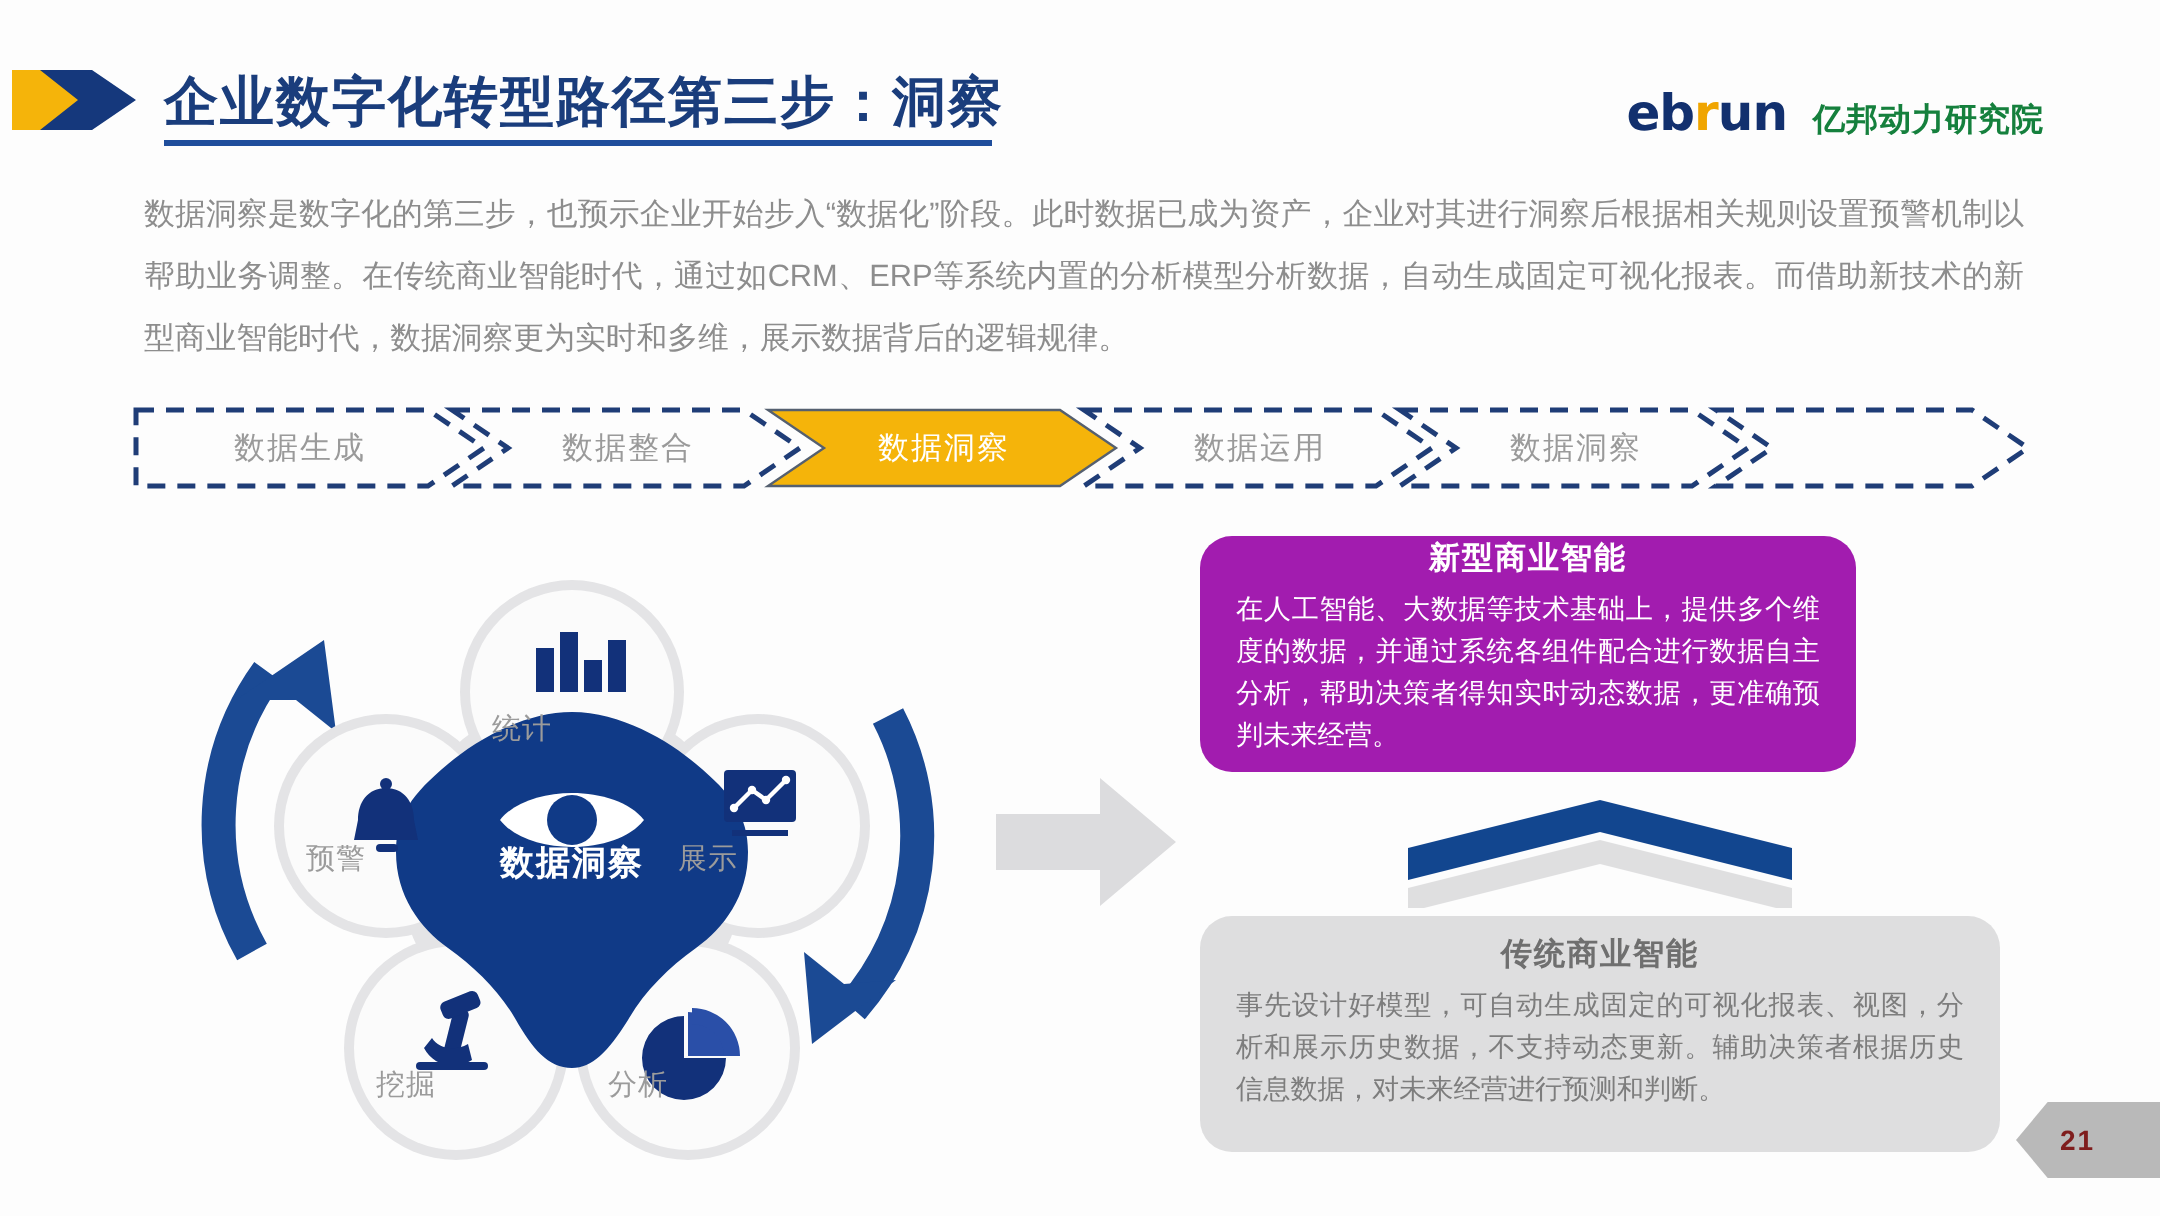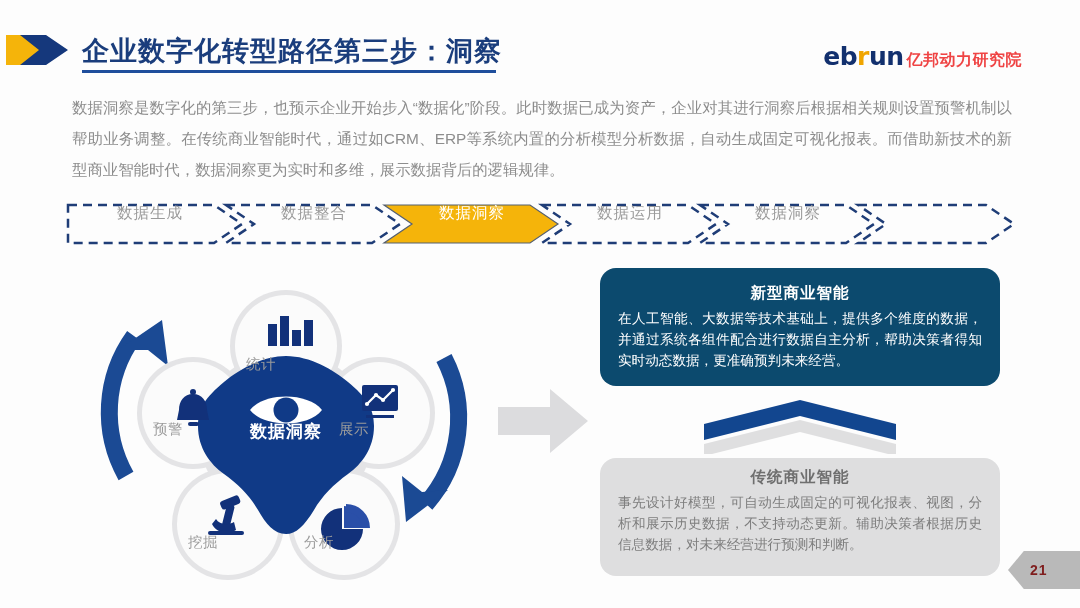--- a/index.html
+++ b/index.html
@@ -39,21 +39,21 @@
     display: flex; align-items: baseline;
   }
   .logo-word {
     font-size: 25px; font-weight: bold;
     color: #12306e; letter-spacing: -0.5px;
     font-family: "DejaVu Sans", sans-serif;
   }
   .logo-word .hl { color: #f0a500; }
   .logo-cn {
     font-size: 16px; font-weight: bold;
-    color: #ef4444; margin-left: 3px;
+    color: #15803d; margin-left: 13px;
     letter-spacing: 0.5px;
   }
 
   
   .para {
     position: absolute; left: 72px; top: 92px;
     width: 940px;
     font-size: 15.4px;
     line-height: 31px;
     color: #8d8d8d;
@@ -61,21 +61,21 @@
   }
 
   
   .steps {
     position: absolute; left: 66px; top: 203px;
     width: 950px; height: 42px;
   }
   .step {
     position: absolute; top: 0;
     height: 42px;
-    display: flex; justify-content: center;
+    display: flex; align-items: center; justify-content: center;
   }
   .step-label {
     position: relative; z-index: 3;
     font-size: 15.5px; color: #9a9a9a;
     letter-spacing: 1px;
     margin-right: 10px;
   }
   .step.active .step-label { color: #ffffff; font-weight: normal; }
 
   
@@ -98,23 +98,23 @@
   }
 
   
   .panel {
     position: absolute;
     border-radius: 16px;
     box-sizing: border-box;
   }
   .panel-new {
     left: 600px; top: 268px;
-    width: 400px; height: 118px;
-    background: #0c4a6e;
-    padding: 15px 18px 10px 18px;
+    width: 328px; height: 118px;
+    background: #a21caf;
+    padding: 1px 18px 10px 18px;
   }
   .panel-old {
     left: 600px; top: 458px;
     width: 400px; height: 118px;
     background: #dededf;
     padding: 9px 18px 10px 18px;
   }
   .panel-title {
     text-align: center; font-size: 15.5px; font-weight: bold;
     letter-spacing: 1px; margin-bottom: 4px;

